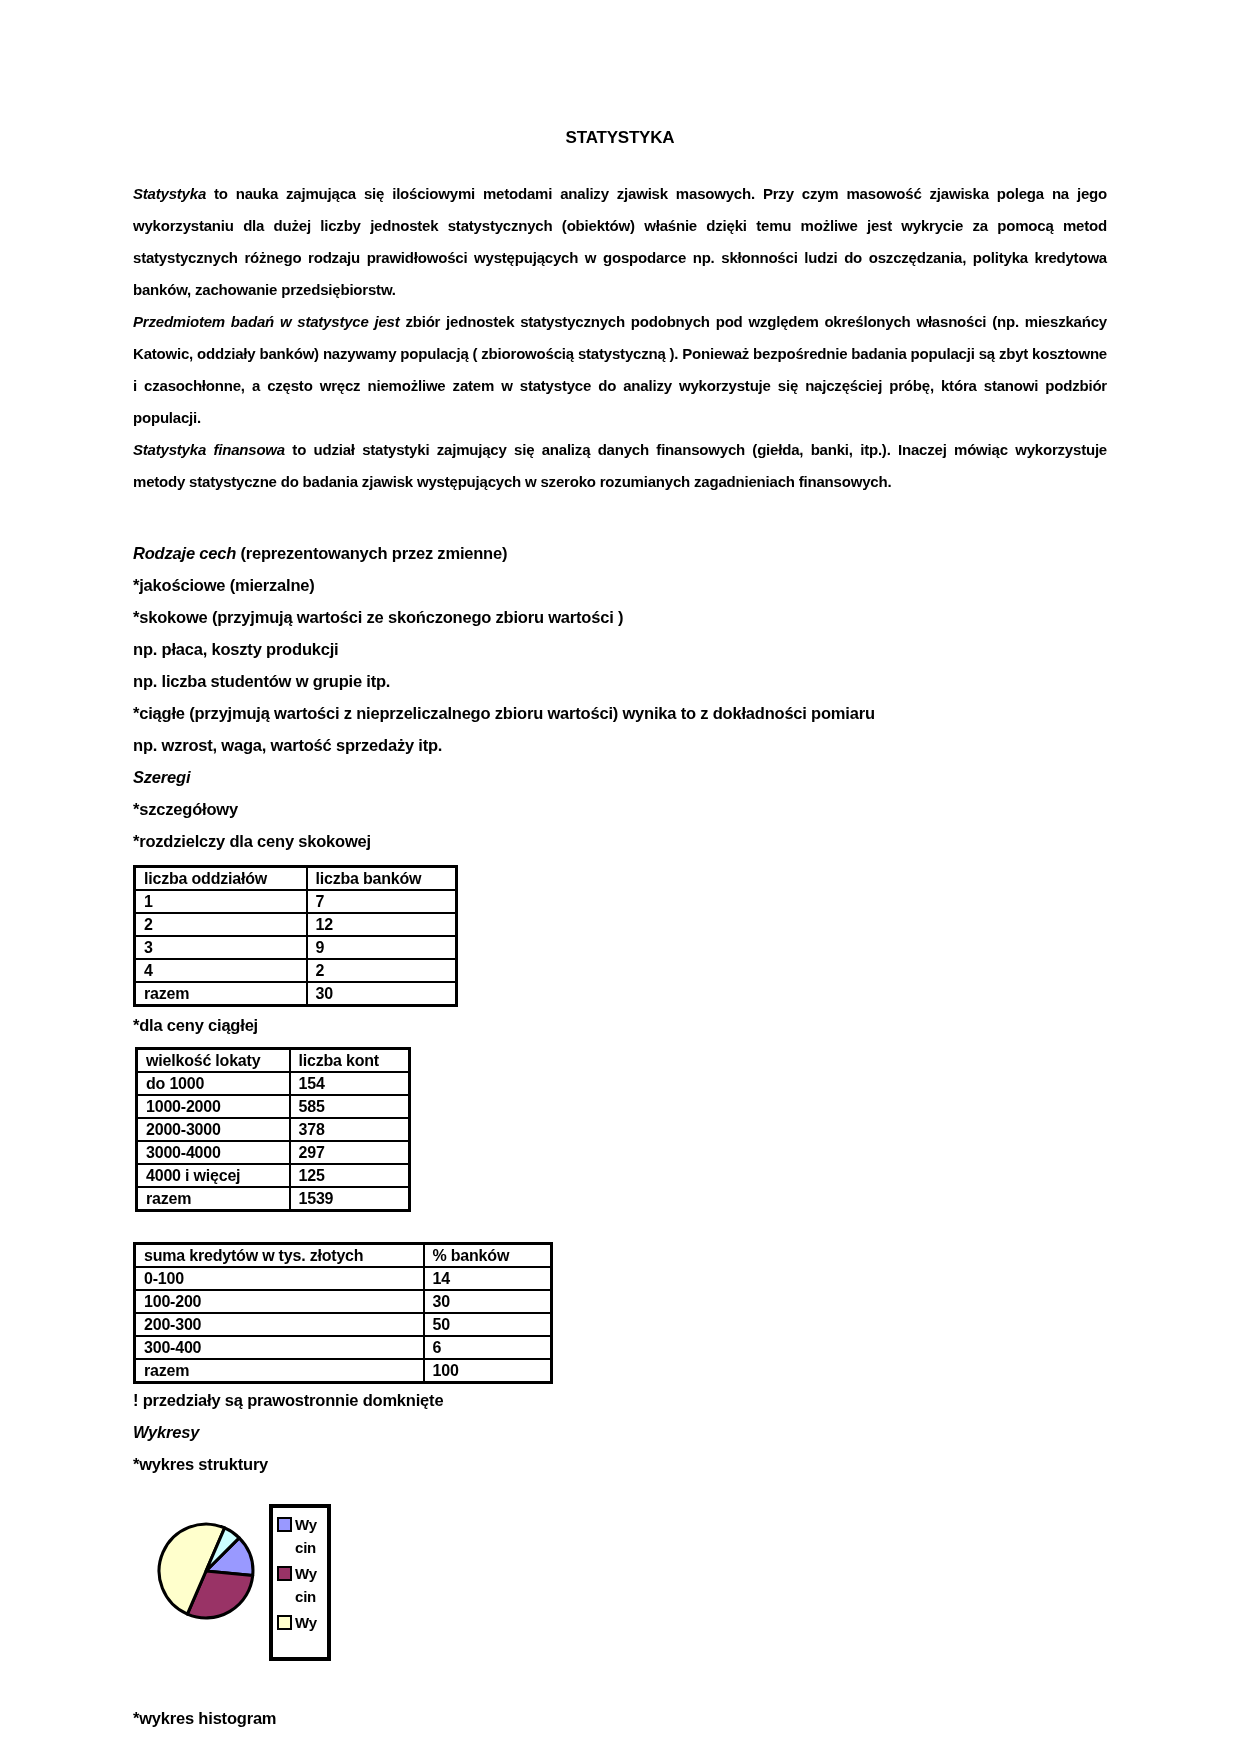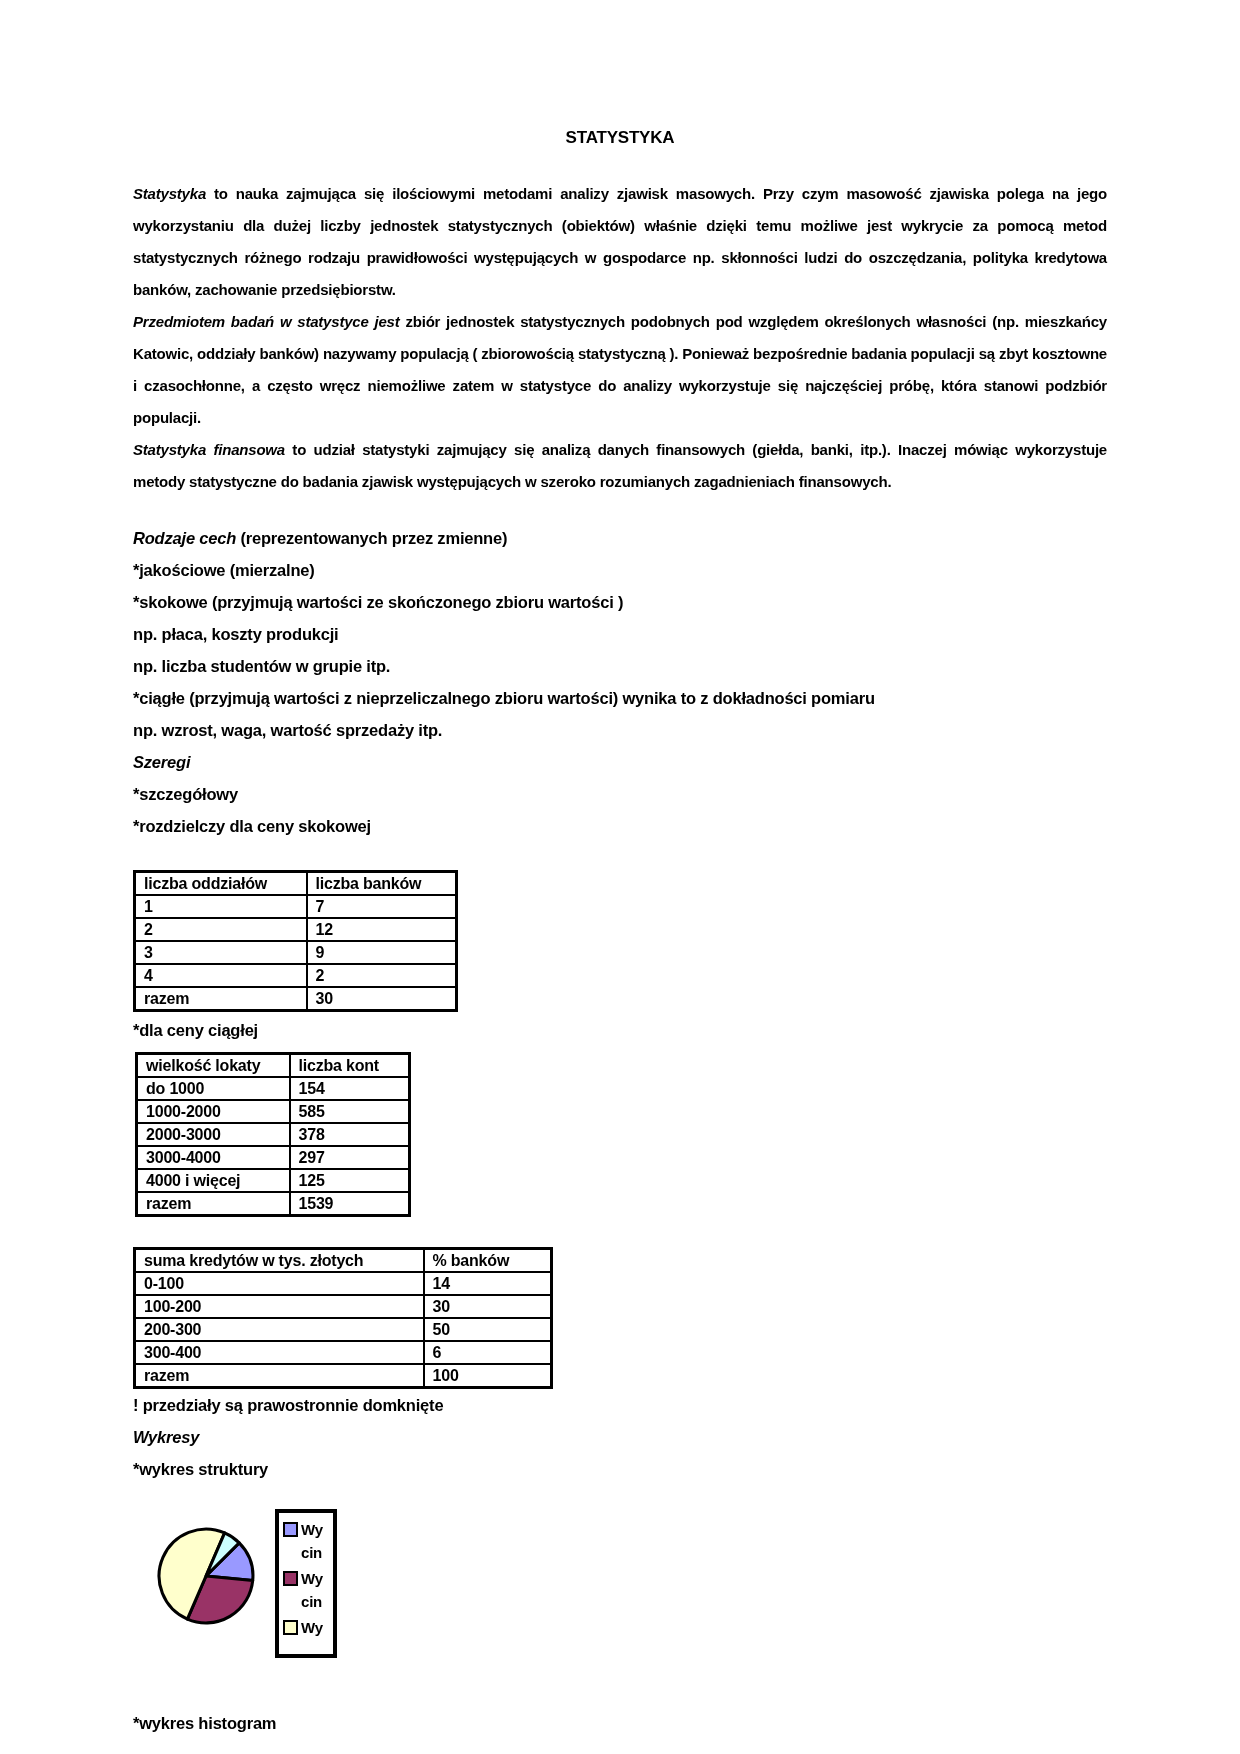--- a/index.html
+++ b/index.html
@@ -9,40 +9,40 @@
   }
   .page{width:1240px;height:1468px;position:relative;}
   .content{padding:128px 133px 0 133px;font-weight:bold;letter-spacing:-0.2px;}
   .doc-title{
     text-align:center;font-size:17px;font-weight:bold;margin:0 0 30px 0;
   }
   .para{
     font-size:15px;line-height:32px;text-align:justify;margin:0;
   }
   .lead-italic{font-style:italic;}
-  .linelist{margin-top:24px;}
+  .linelist{margin-top:39px;}
   .line{font-size:16.5px;line-height:32px;}
   .italic-line{font-style:italic;}
   table{border-collapse:collapse;table-layout:fixed;}
   table.doc-table{border:3px solid #000;}
   .doc-table td,.doc-table th{
     border:2px solid #000;font-size:16px;font-weight:bold;text-align:left;
     padding:0 8px;line-height:21px;height:21px;white-space:nowrap;overflow:hidden;
   }
-  .t-oddzialy{width:322px;margin:28px 0 2px 0;}
+  .t-oddzialy{width:322px;margin:8px 0 2px 0;}
   .t-oddzialy col.c1{width:172px;} .t-oddzialy col.c2{width:150px;}
   .t-lokaty{width:273px;margin:6px 0 0 2px;}
   .t-lokaty col.c1{width:153px;} .t-lokaty col.c2{width:120px;}
   .t-kredyty{width:417px;margin:30px 0 0 0;}
   .t-kredyty col.c1{width:289px;} .t-kredyty col.c2{width:128px;}
   .chart-block{position:relative;height:150px;margin-top:24px;}
   .pie-wrap{position:absolute;left:22px;top:16px;width:102px;height:102px;}
   .legend-box{
-    position:absolute;left:142px;top:0;width:50px;height:128px;
-    border:4px solid #000;background:#fff;padding:5px 0 8px 4px;
+    position:absolute;left:136px;top:0;width:50px;height:128px;
+    border:4px solid #000;background:#fff;padding:5px 0 16px 4px;
   }
   .legend-item{display:flex;align-items:flex-start;margin-bottom:3px;}
   .legend-swatch{
     flex:0 0 auto;width:11px;height:11px;border:2px solid #000;margin:4px 3px 0 0;
   }
   .legend-label{
     font-size:15px;font-weight:bold;line-height:23px;width:30px;word-break:break-all;
   }
   .histogram-line{margin-top:48px;}
 </style>

